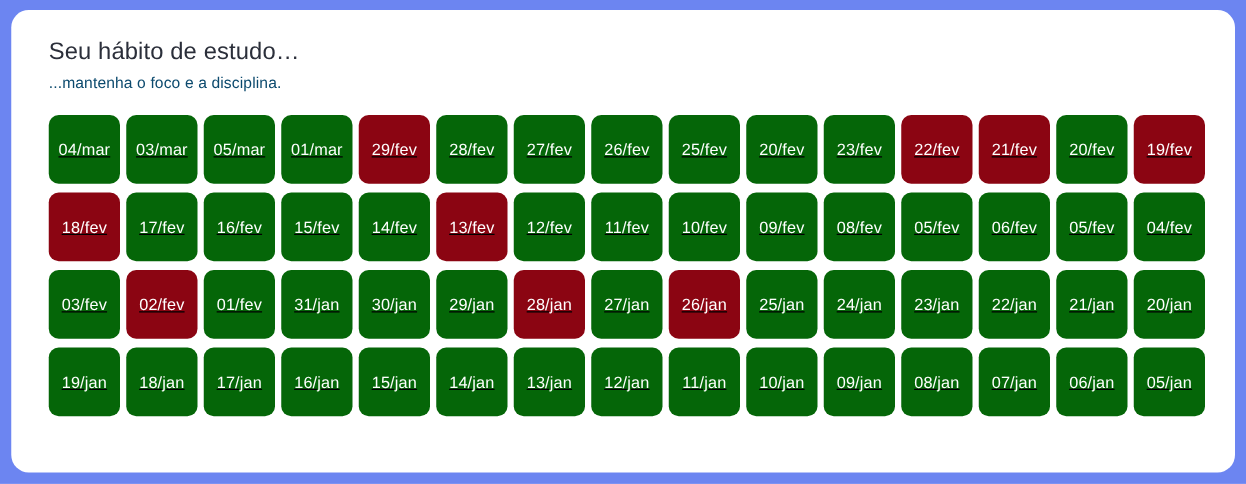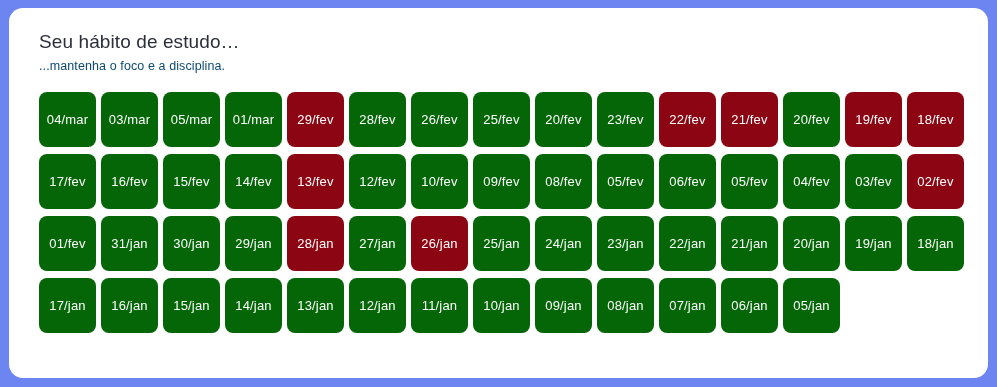--- a/index.html
+++ b/index.html
@@ -52,20 +52,21 @@
   }
   #habit-grid {
     flex: 1 1 auto;
     display: grid;
     grid-template-columns: repeat(15, 57px);
     grid-auto-rows: 55px;
     column-gap: 5px;
     row-gap: 7px;
     align-content: start;
     padding-top: 3px;
+    text-decoration: underline;
   }
   .habit-cell {
     box-sizing: border-box;
     border-radius: 8px;
     display: flex;
     align-items: center;
     justify-content: center;
     color: #ffffff;
     font-size: 13px;
     font-weight: 400;
@@ -91,35 +92,37 @@
       <div id="page-subtitle">...mantenha o foco e a disciplina.</div>
     </div>
 
     <div id="habit-grid">
         <div class="habit-cell done">04/mar</div>
         <div class="habit-cell done">03/mar</div>
         <div class="habit-cell done">05/mar</div>
         <div class="habit-cell done">01/mar</div>
         <div class="habit-cell missed">29/fev</div>
         <div class="habit-cell done">28/fev</div>
+        <div class="habit-cell done">27/fev</div>
         <div class="habit-cell done">26/fev</div>
         <div class="habit-cell done">25/fev</div>
         <div class="habit-cell done">20/fev</div>
         <div class="habit-cell done">23/fev</div>
         <div class="habit-cell missed">22/fev</div>
         <div class="habit-cell missed">21/fev</div>
         <div class="habit-cell done">20/fev</div>
         <div class="habit-cell missed">19/fev</div>
         <div class="habit-cell missed">18/fev</div>
         <div class="habit-cell done">17/fev</div>
         <div class="habit-cell done">16/fev</div>
         <div class="habit-cell done">15/fev</div>
         <div class="habit-cell done">14/fev</div>
         <div class="habit-cell missed">13/fev</div>
         <div class="habit-cell done">12/fev</div>
+        <div class="habit-cell done">11/fev</div>
         <div class="habit-cell done">10/fev</div>
         <div class="habit-cell done">09/fev</div>
         <div class="habit-cell done">08/fev</div>
         <div class="habit-cell done">05/fev</div>
         <div class="habit-cell done">06/fev</div>
         <div class="habit-cell done">05/fev</div>
         <div class="habit-cell done">04/fev</div>
         <div class="habit-cell done">03/fev</div>
         <div class="habit-cell missed">02/fev</div>
         <div class="habit-cell done">01/fev</div>

